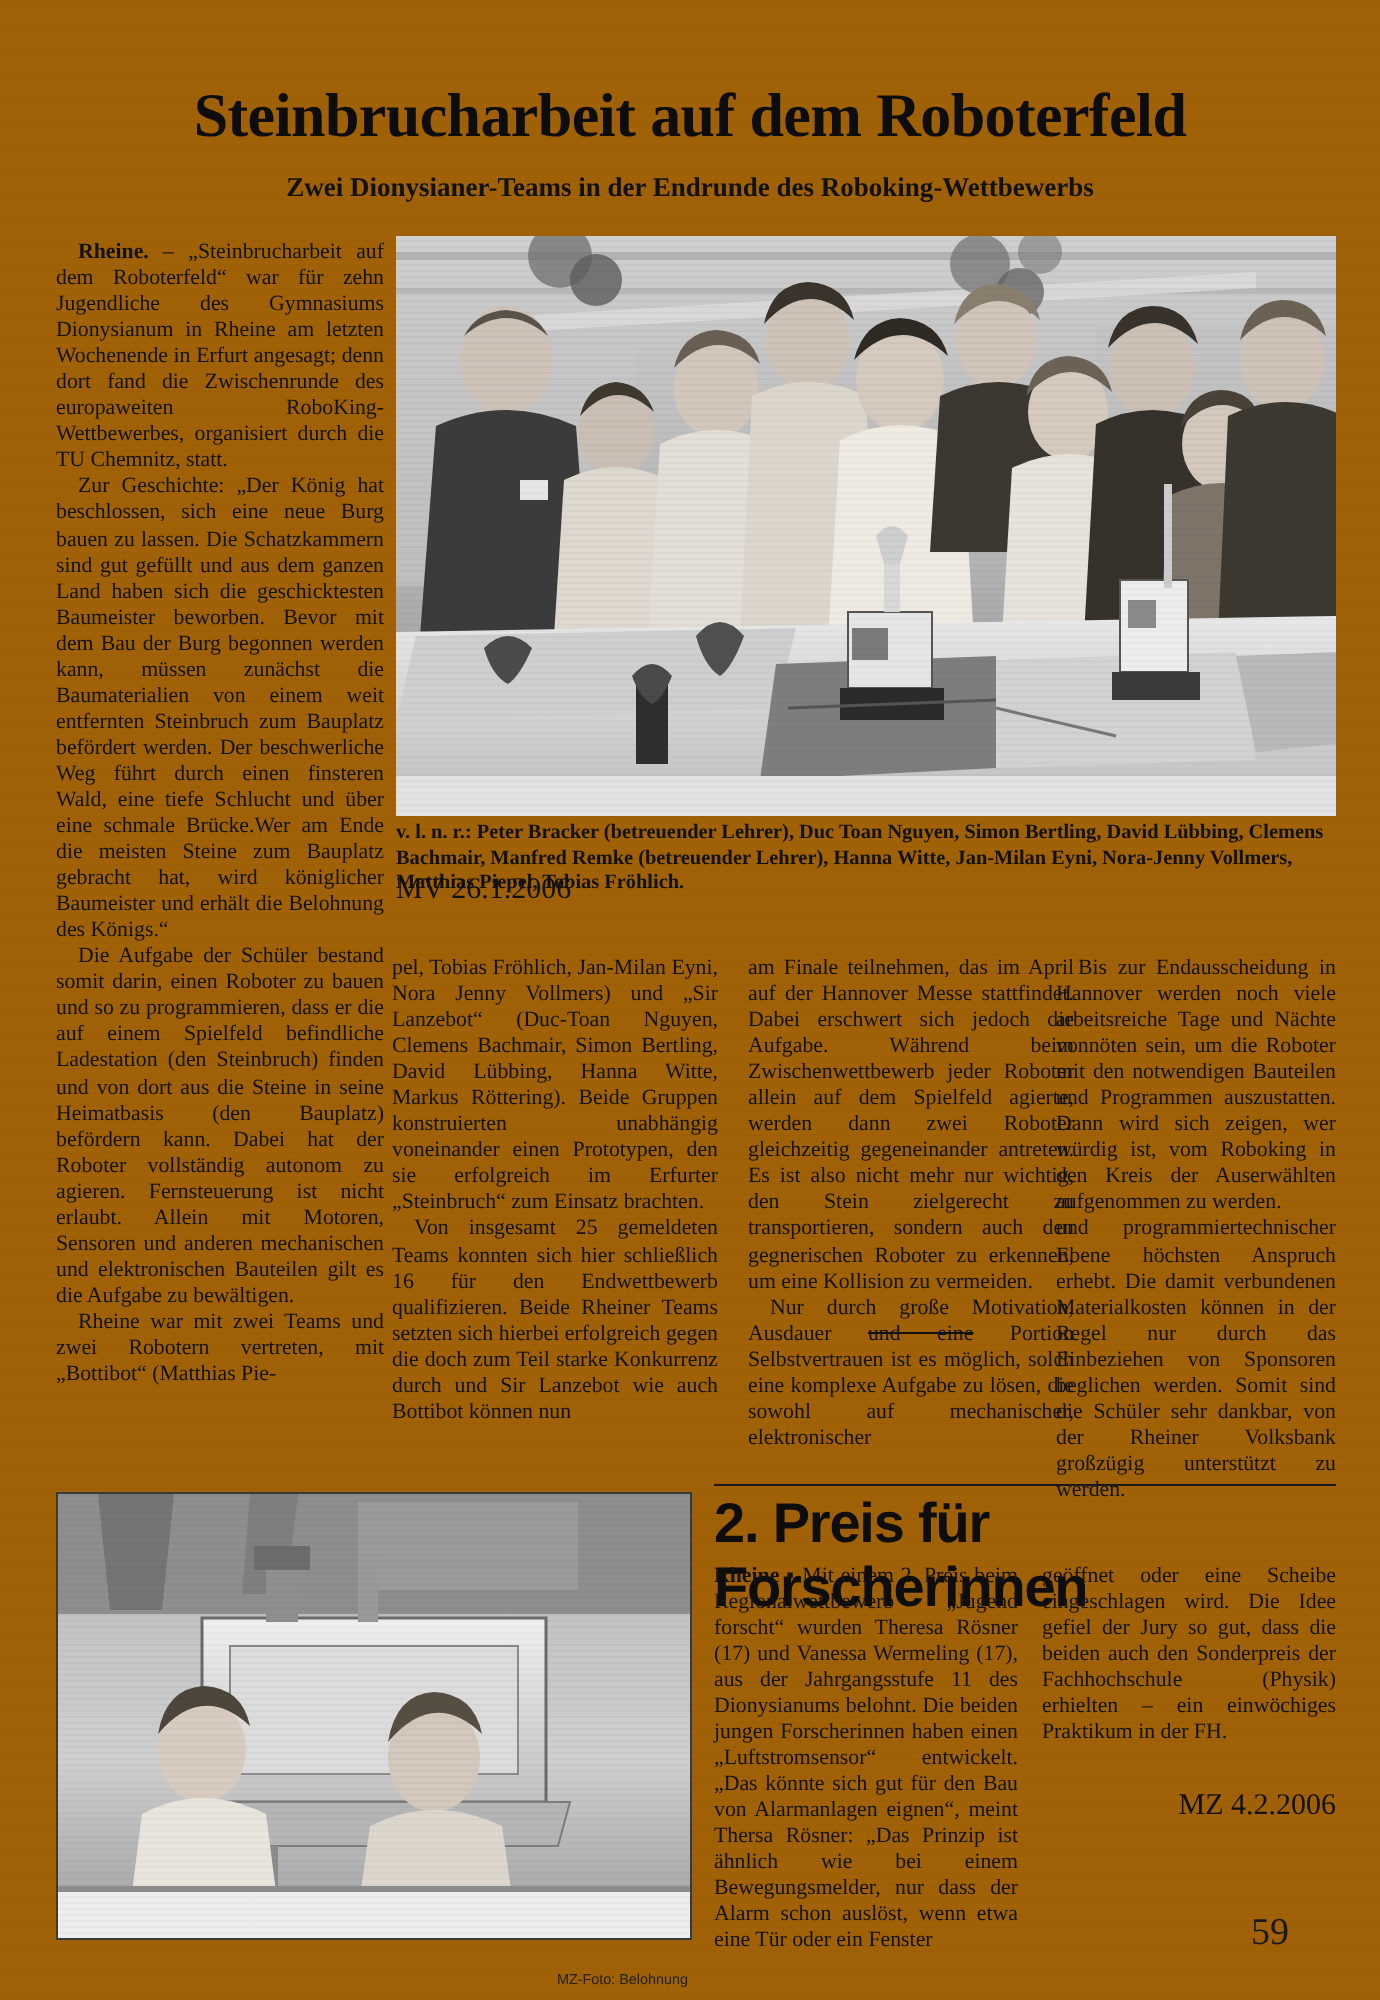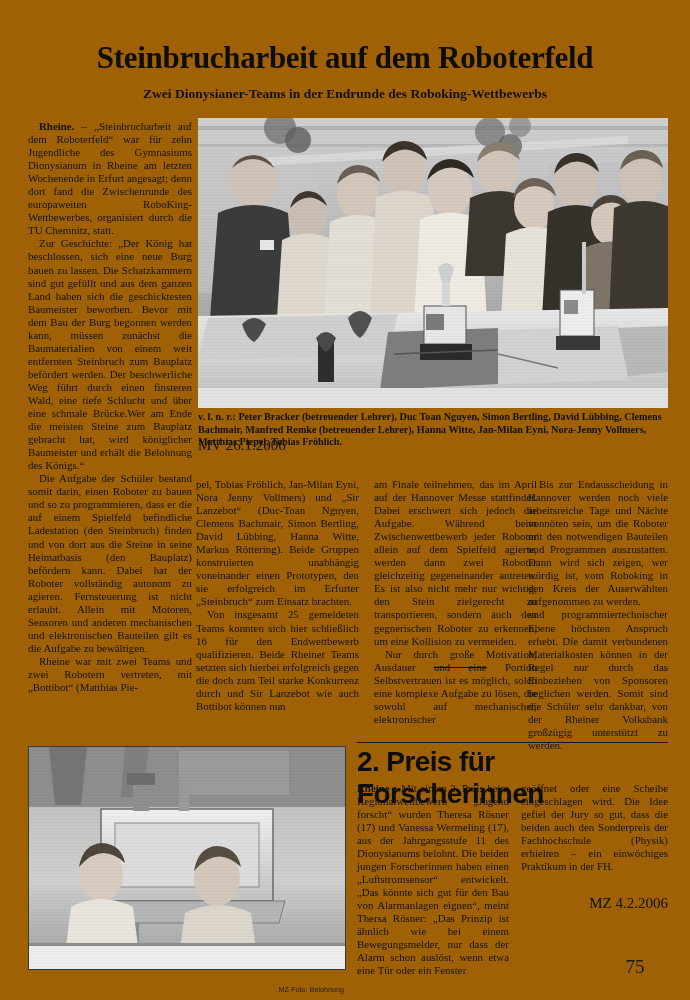--- a/index.html
+++ b/index.html
@@ -391,16 +391,16 @@
         <path d="M156 166 q32 -16 66 0 l8 56 l-82 0 Z" fill="#dcd6cd"></path>
       </g>
 
       <rect x="0" y="196" width="316" height="26" fill="#ededed"></rect>
       <rect x="0" y="196" width="316" height="3" fill="#8c8c8c"></rect>
     </svg>
   </div>
 
   <div class="ph-credit2">MZ-Foto: Belohnung</div>
 
-  <div class="page-number">75</div>
+  <div class="page-number">59</div>
 
   <div class="grain"></div>
 </div>
 
 </body></html>

